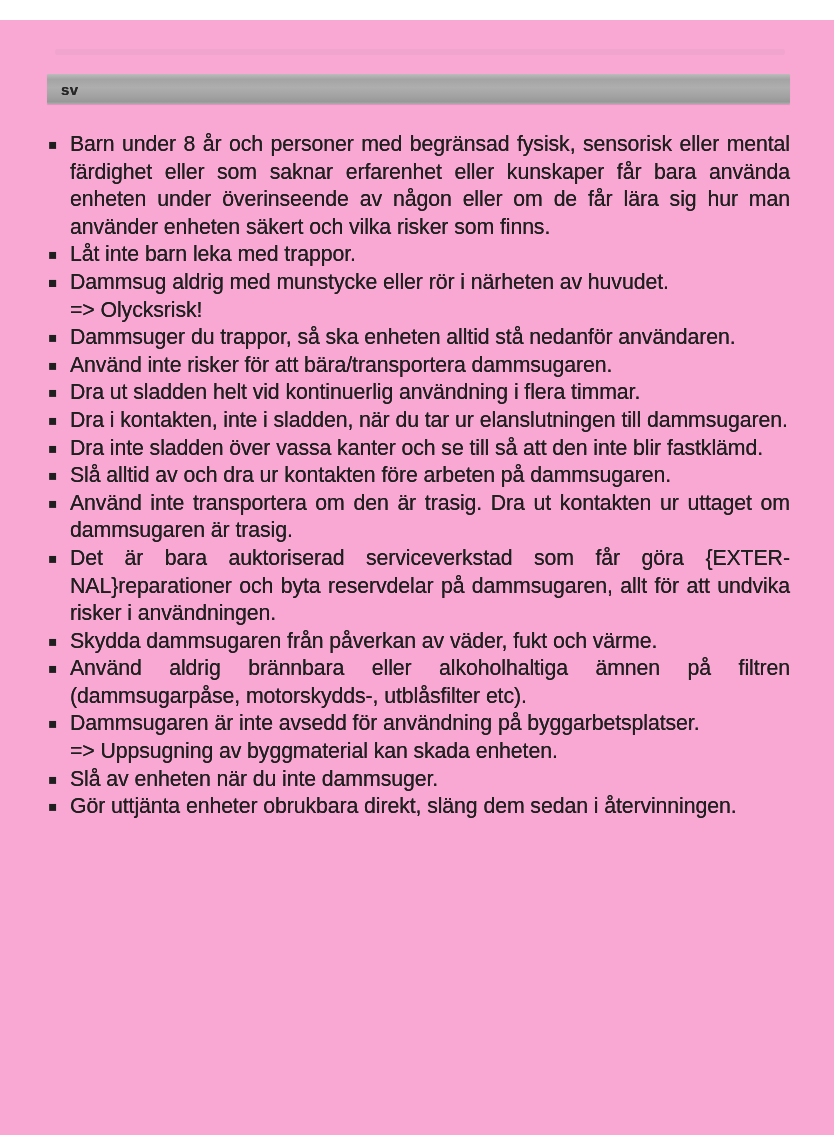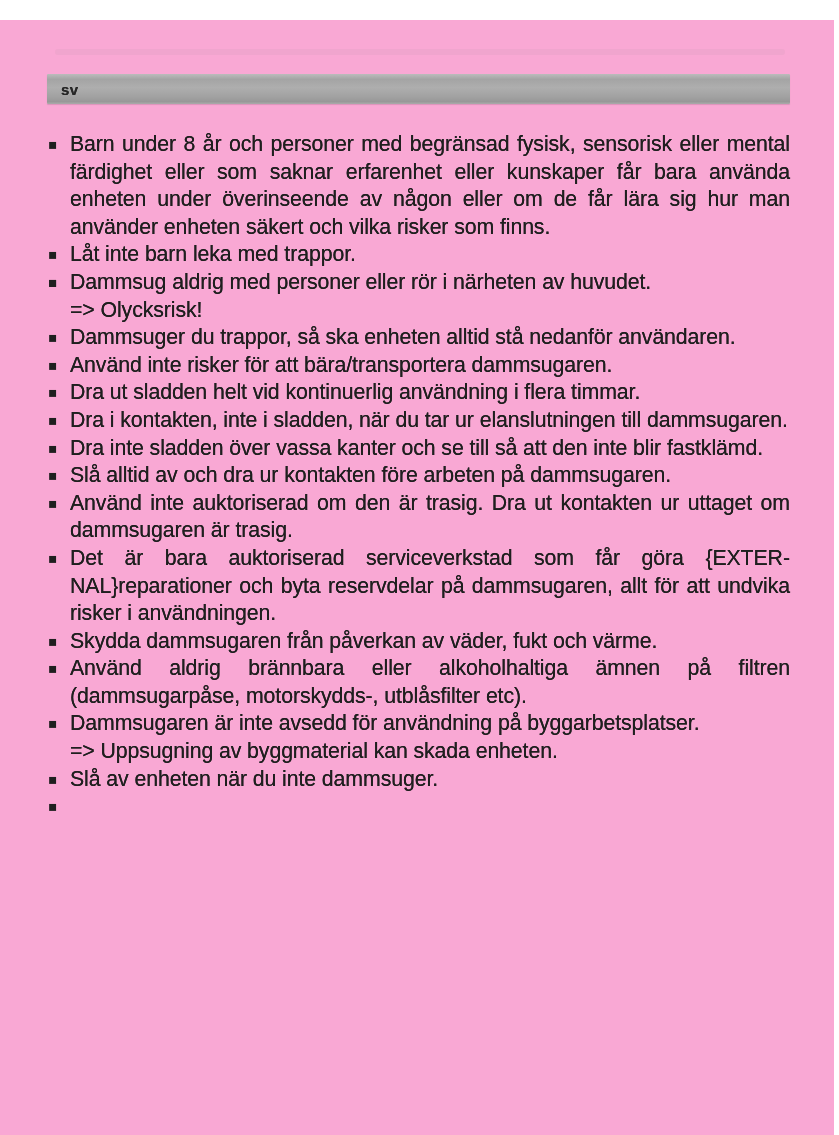--- a/index.html
+++ b/index.html
@@ -107,21 +107,21 @@
     <span class="marker">▪</span>
     <span class="bullet-text">Låt inte barn leka med trappor.</span>
   </div>
 
   <div class="bullet-item">
     <span class="marker">▪</span>
   </div>
 
   <div class="bullet-item">
     <span class="marker">▪</span>
-    <span class="bullet-text">Dammsug aldrig med personer eller rör i närheten av huvudet.</span>
+    <span class="bullet-text">Dammsug aldrig med munstycke eller rör i närheten av huvudet.</span>
   <span class="bullet-note">=&gt; Olycksrisk!</span></div>
 
   <div class="bullet-item">
     <span class="marker">▪</span>
     <span class="bullet-text">Dammsuger du trappor, så ska enheten alltid stå nedanför användaren.</span>
   </div>
 
   <div class="bullet-item">
     <span class="marker">▪</span>
     <span class="bullet-text">Använd inte risker för att bära/transportera dammsugaren.</span>
@@ -142,21 +142,21 @@
     <span class="bullet-text">Dra inte sladden över vassa kanter och se till så att den inte blir fastklämd.</span>
   </div>
 
   <div class="bullet-item">
     <span class="marker">▪</span>
     <span class="bullet-text">Slå alltid av och dra ur kontakten före arbeten på dammsugaren.</span>
   </div>
 
   <div class="bullet-item">
     <span class="marker">▪</span>
-    <span class="bullet-text">Använd inte auktoriserad om den är trasig. Dra ut kontakten ur uttaget om dammsugaren är trasig.</span>
+    <span class="bullet-text">Använd inte transportera om den är trasig. Dra ut kontakten ur uttaget om dammsugaren är trasig.</span>
   </div>
 
   <div class="bullet-item">
     <span class="marker">▪</span>
     <span class="bullet-text">Det är bara auktoriserad serviceverkstad som får göra {EXTER­NAL}reparationer och byta reservdelar på dammsugaren, allt för att undvika risker i användningen.</span>
   </div>
 
   <div class="bullet-item">
     <span class="marker">▪</span>
     <span class="bullet-text">Skydda dammsugaren från påverkan av väder, fukt och värme.</span>
@@ -172,16 +172,17 @@
     <span class="bullet-text">Dammsugaren är inte avsedd för användning på byggarbetsplatser.</span>
   <span class="bullet-note">=&gt; Uppsugning av byggmaterial kan skada enheten.</span></div>
 
   <div class="bullet-item">
     <span class="marker">▪</span>
     <span class="bullet-text">Slå av enheten när du inte dammsuger.</span>
   </div>
 
   <div class="bullet-item">
     <span class="marker">▪</span>
+    <span class="bullet-text">Gör uttjänta enheter obrukbara direkt, släng dem sedan i åter­vinningen.</span>
   </div>
 </div>
 
 </div>
 
 </body></html>

